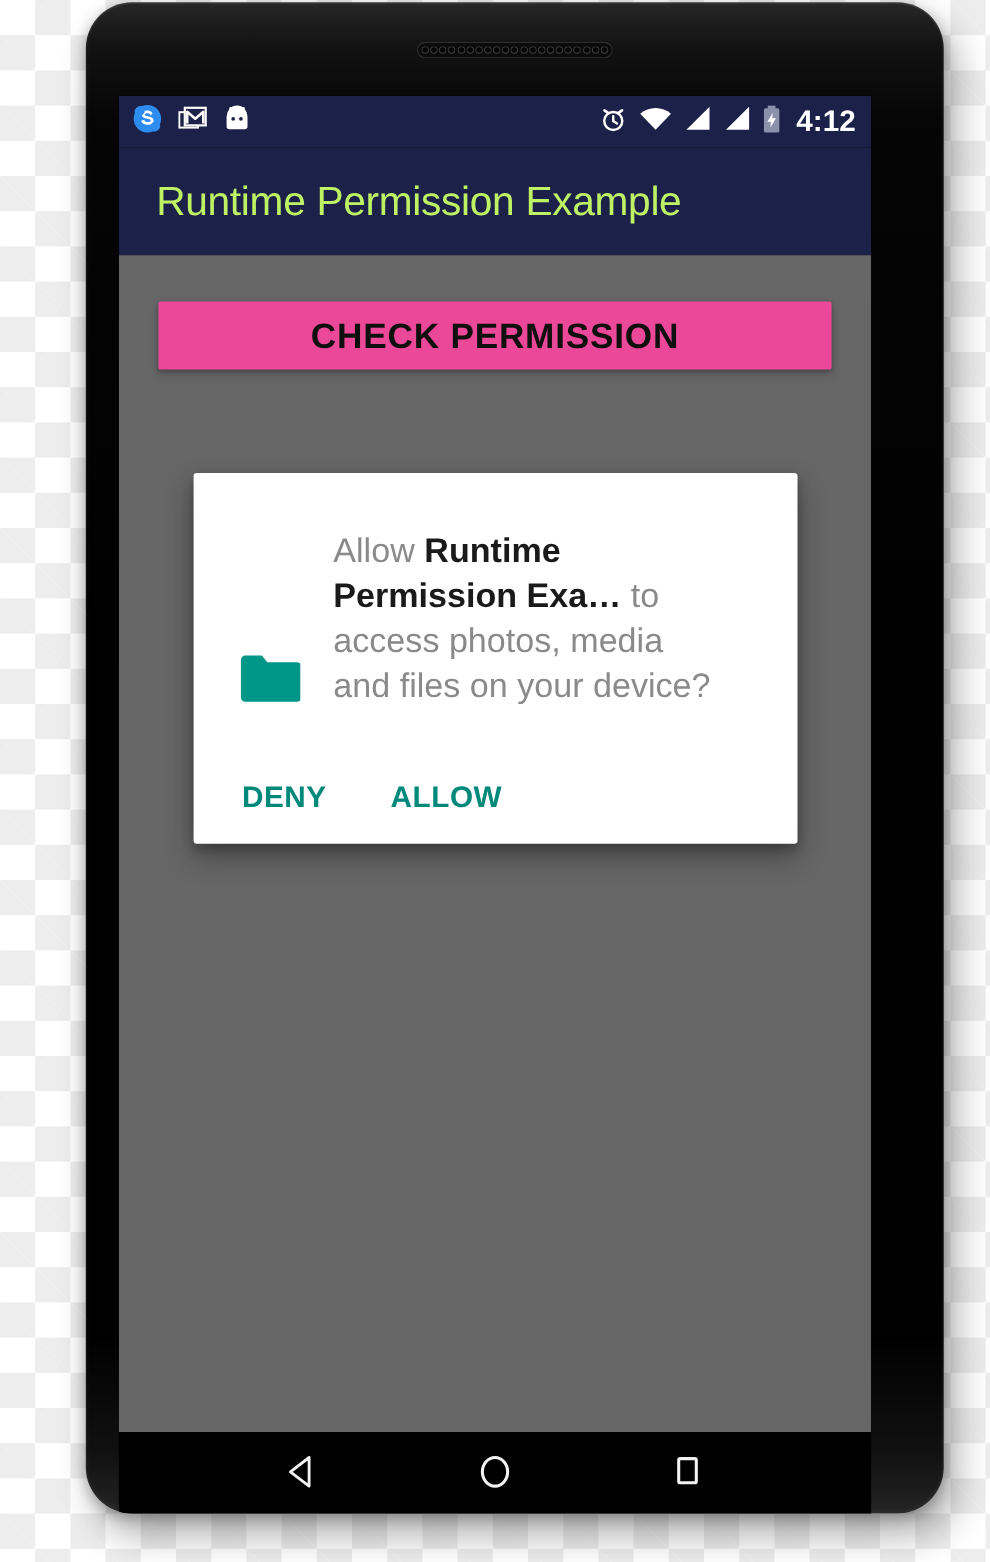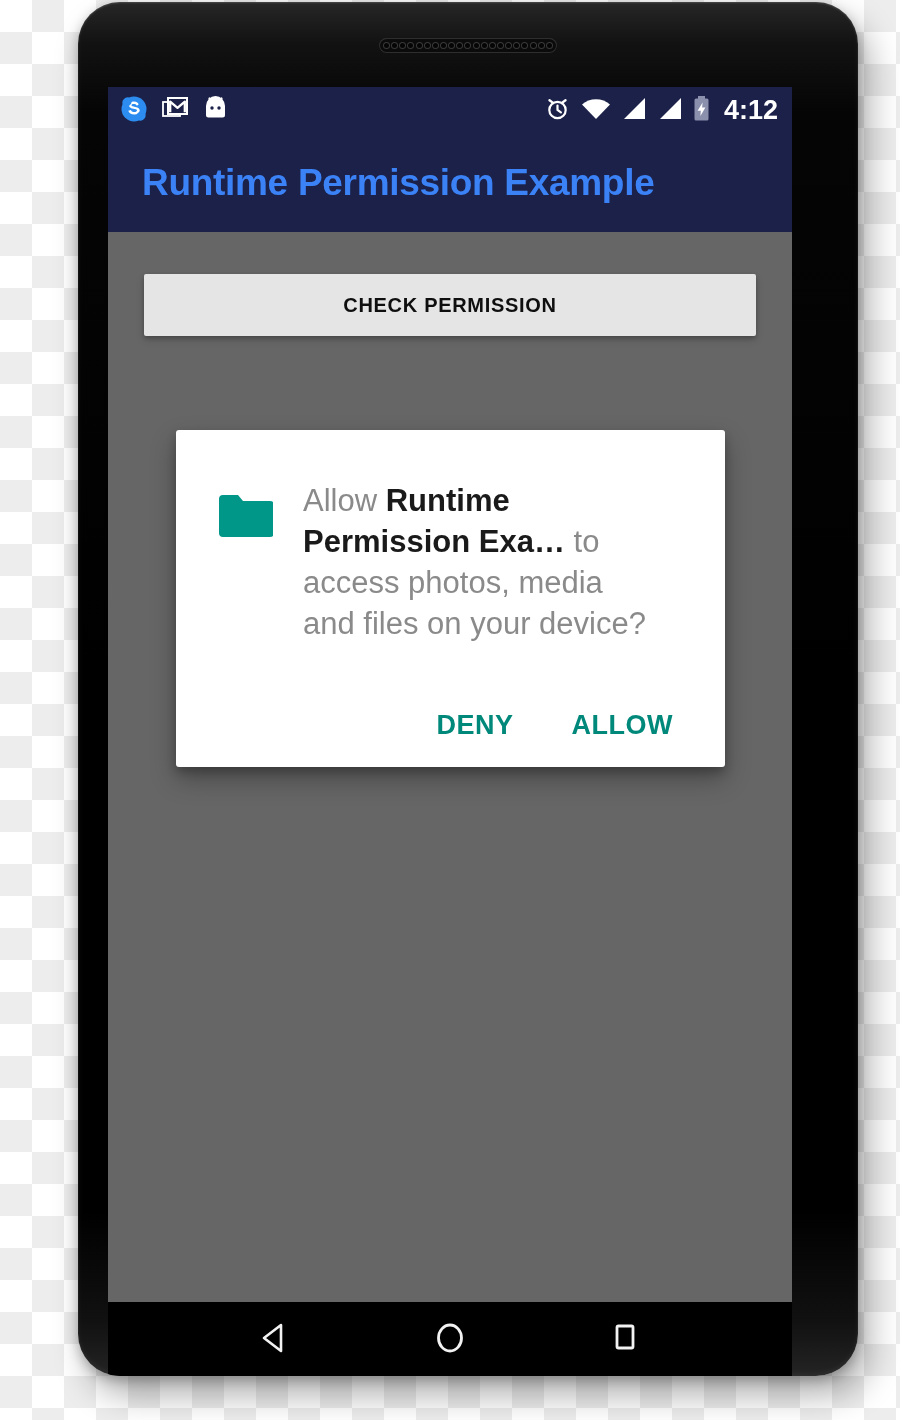--- a/index.html
+++ b/index.html
@@ -111,46 +111,46 @@
   
   .app-bar {
     height: 98px;
     background: #1b2148;
     display: flex;
     align-items: center;
     padding-left: 34px;
     box-sizing: border-box;
   }
   .app-bar-title {
-    color: #3b82f6;
+    color: #bef264;
     font-size: 37px;
-    font-weight: bold;
+    font-weight: normal;
     letter-spacing: -0.3px;
     white-space: nowrap;
     text-align: center;
   }
 
   
   .content {
     position: relative;
     height: 1070px;
     background: #666666;
   }
   .check-permission-button {
     position: absolute;
     left: 36px;
     top: 42px;
     width: 612px;
     height: 62px;
-    background: #e5e5e5;
+    background: #ec4899;
     border: none;
     border-radius: 2px;
     color: #0f0f0f;
     font-family: "Liberation Sans", sans-serif;
-    font-size: 20px;
+    font-size: 32px;
     font-weight: bold;
     letter-spacing: 0.7px;
     box-shadow: 0 2px 4px rgba(0,0,0,0.22), 0 4px 9px rgba(0,0,0,0.14);
     cursor: pointer;
     padding: 0;
   }
 
   
   .dialog {
     position: absolute;
@@ -158,21 +158,21 @@
     top: 198px;
     width: 549px;
     background: #ffffff;
     border-radius: 3px;
     box-shadow: 0 12px 26px rgba(0,0,0,0.30), 0 5px 10px rgba(0,0,0,0.22);
     padding: 50px 26px 16px 26px;
     box-sizing: border-box;
   }
   .dialog-body {
     display: flex;
-    align-items: flex-start;
+    align-items: flex-end;
     padding-left: 14px;
   }
   .folder-icon-wrap {
     flex: 0 0 auto;
     width: 57px;
     margin-top: 12px;
   }
   .dialog-message {
     flex: 1 1 auto;
     margin-left: 30px;
@@ -182,21 +182,20 @@
     font-weight: normal;
     max-width: 355px;
     word-wrap: break-word;
   }
   .dialog-message .strong {
     color: #1a1a1a;
     font-weight: bold;
   }
   .dialog-actions {
     display: flex;
-    justify-content: flex-end;
     align-items: center;
     gap: 22px;
     margin-top: 56px;
     padding-right: 8px;
   }
   .dialog-btn {
     background: none;
     border: none;
     color: #00897b;
     font-family: "Liberation Sans", sans-serif;

